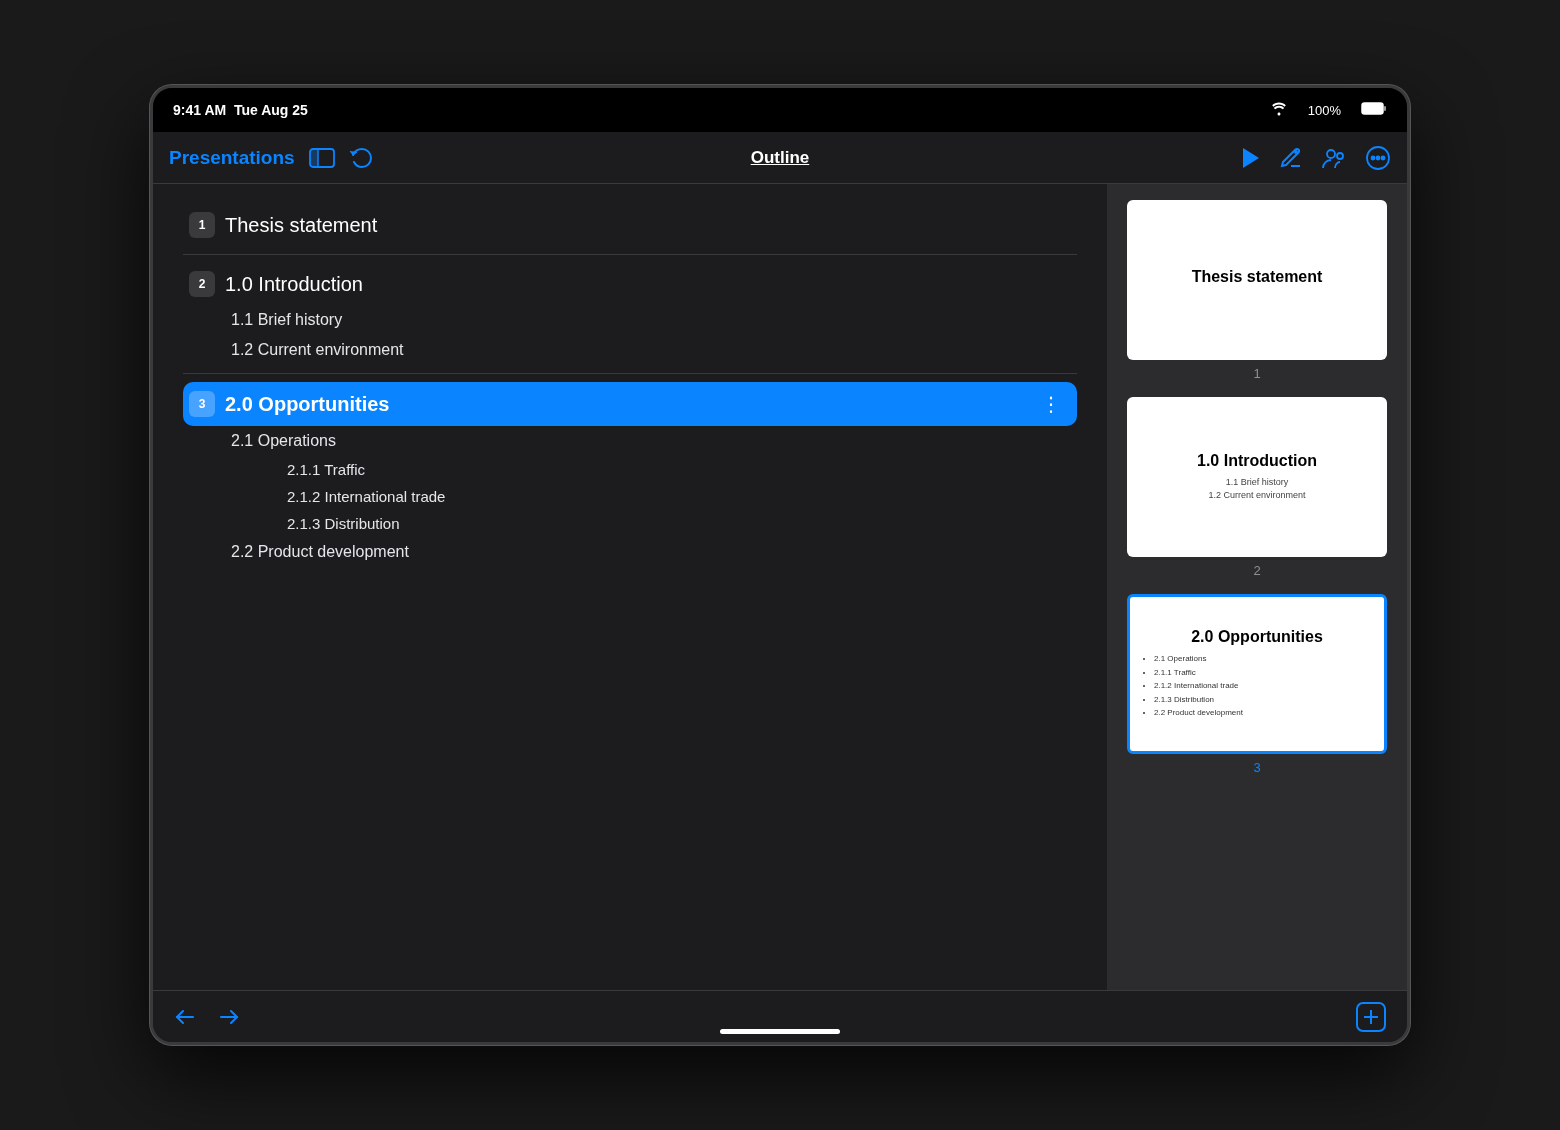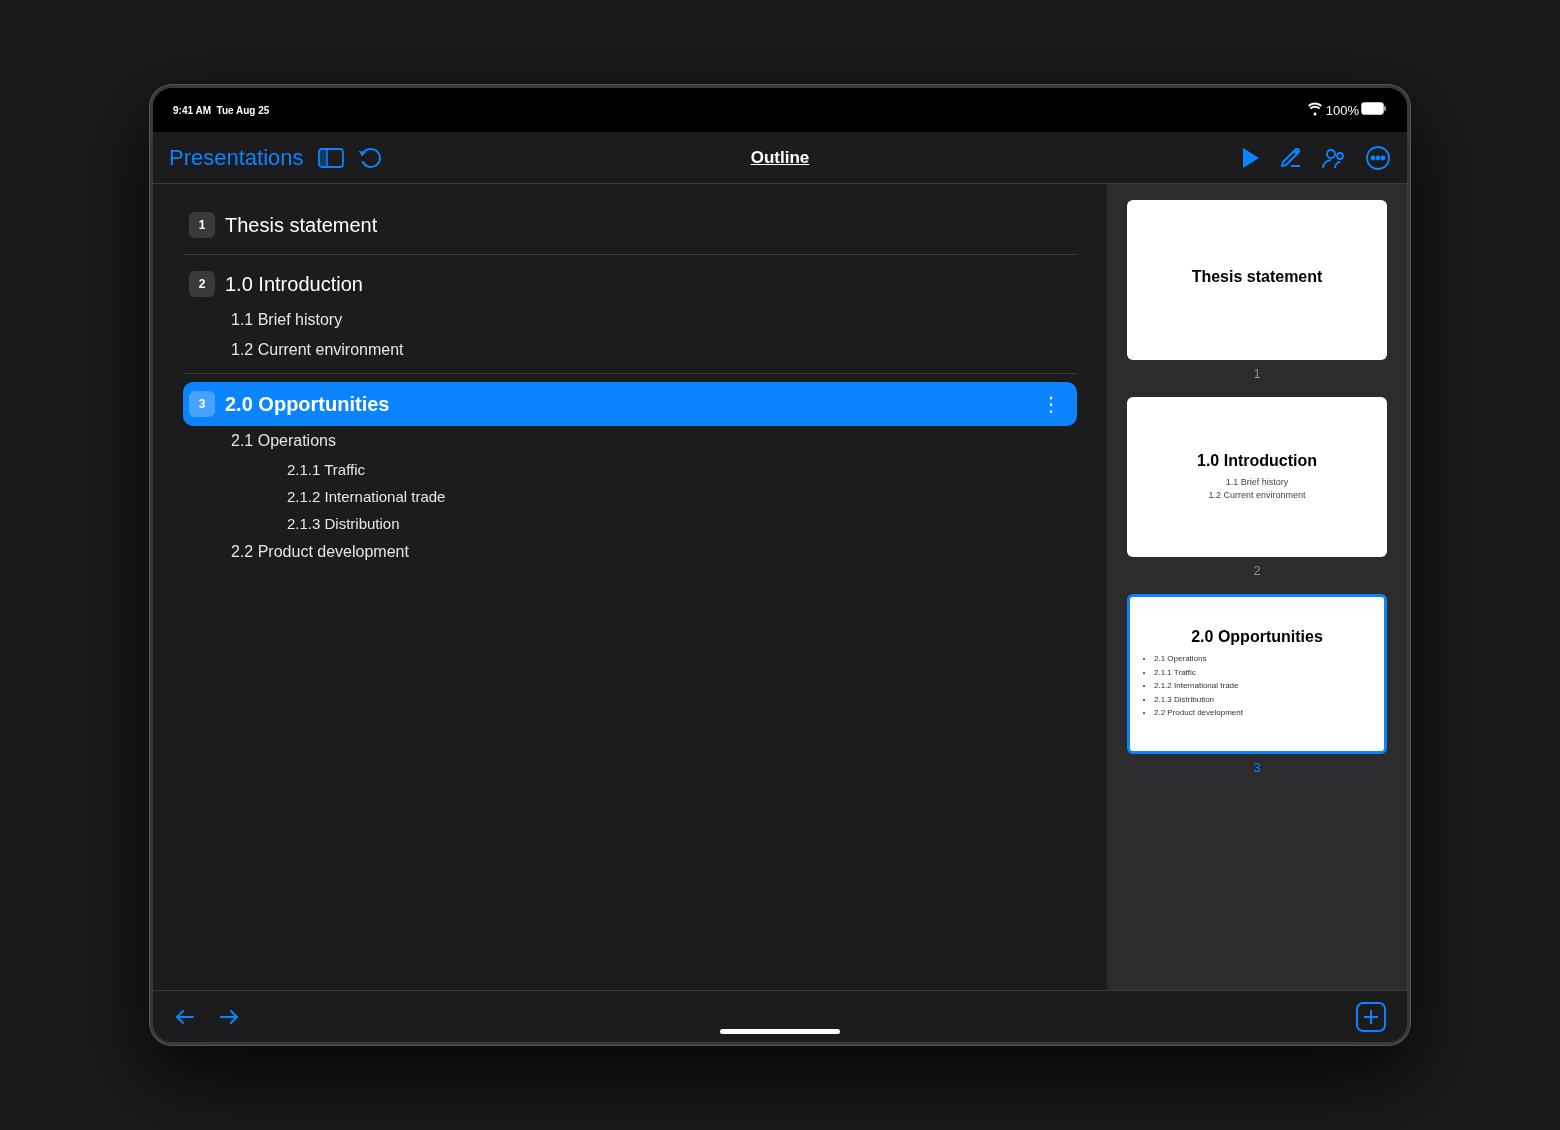--- a/index.html
+++ b/index.html
@@ -31,29 +31,29 @@
       background: #000;
       height: 44px;
       display: flex;
       align-items: center;
       justify-content: space-between;
       padding: 0 20px;
       flex-shrink: 0;
     }
 
     .status-bar-left {
-      font-size: 10px;
+      font-size: 14px;
       color: #fff;
       font-weight: 600;
     }
 
     .status-bar-right {
       display: flex;
       align-items: center;
-      gap: 2px;
+      gap: 20px;
       color: #fff;
       font-size: 13px;
     }
 
     
     .nav-bar {
       background: #1c1c1e;
       height: 52px;
       display: flex;
       align-items: center;
@@ -78,22 +78,22 @@
     .nav-right {
       flex: 1;
       display: flex;
       align-items: center;
       justify-content: flex-end;
       gap: 18px;
     }
 
     .nav-presentations {
       color: #0a84ff;
-      font-size: 22px;
-      font-weight: 400;
+      font-size: 19px;
+      font-weight: 700;
       cursor: pointer;
     }
 
     .nav-title {
       color: #fff;
       font-size: 17px;
       font-weight: 600;
       text-decoration: underline;
     }
 

